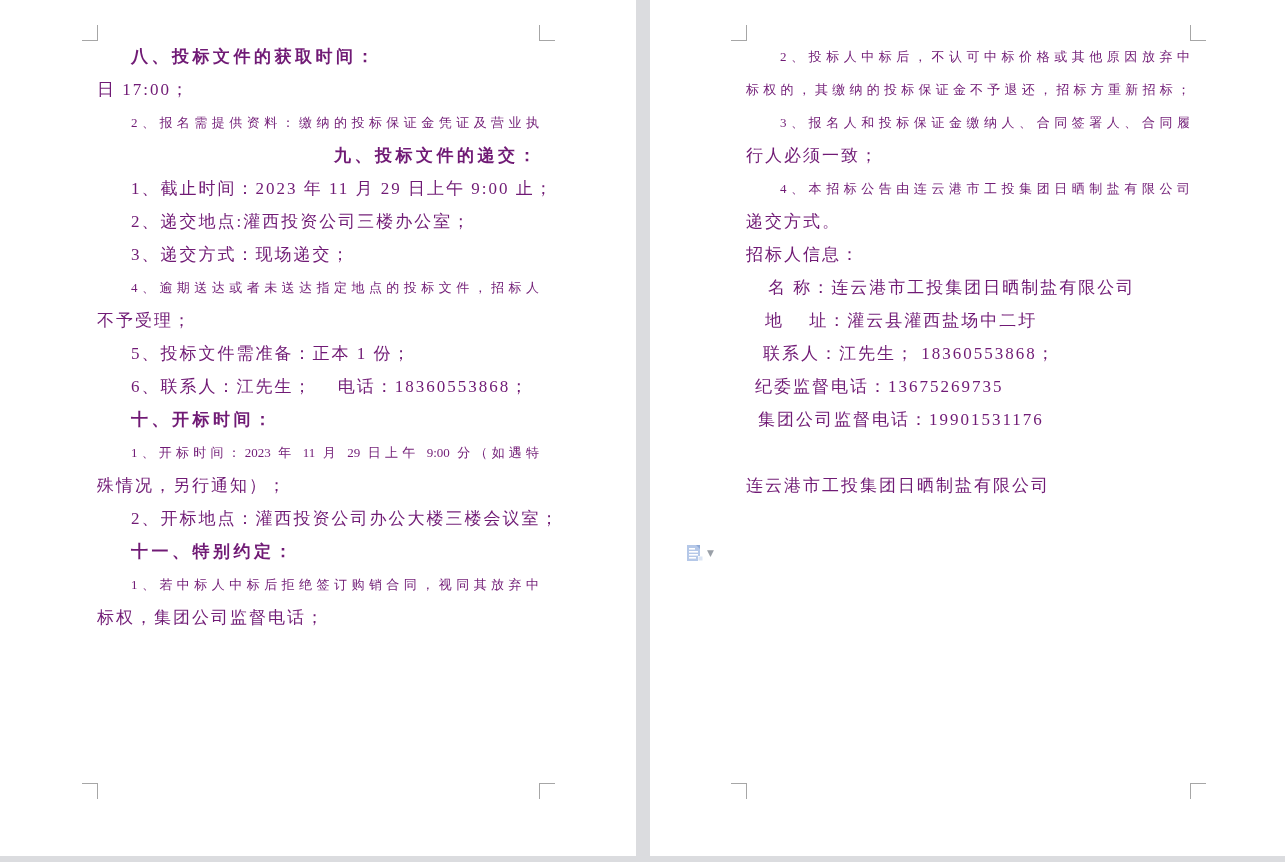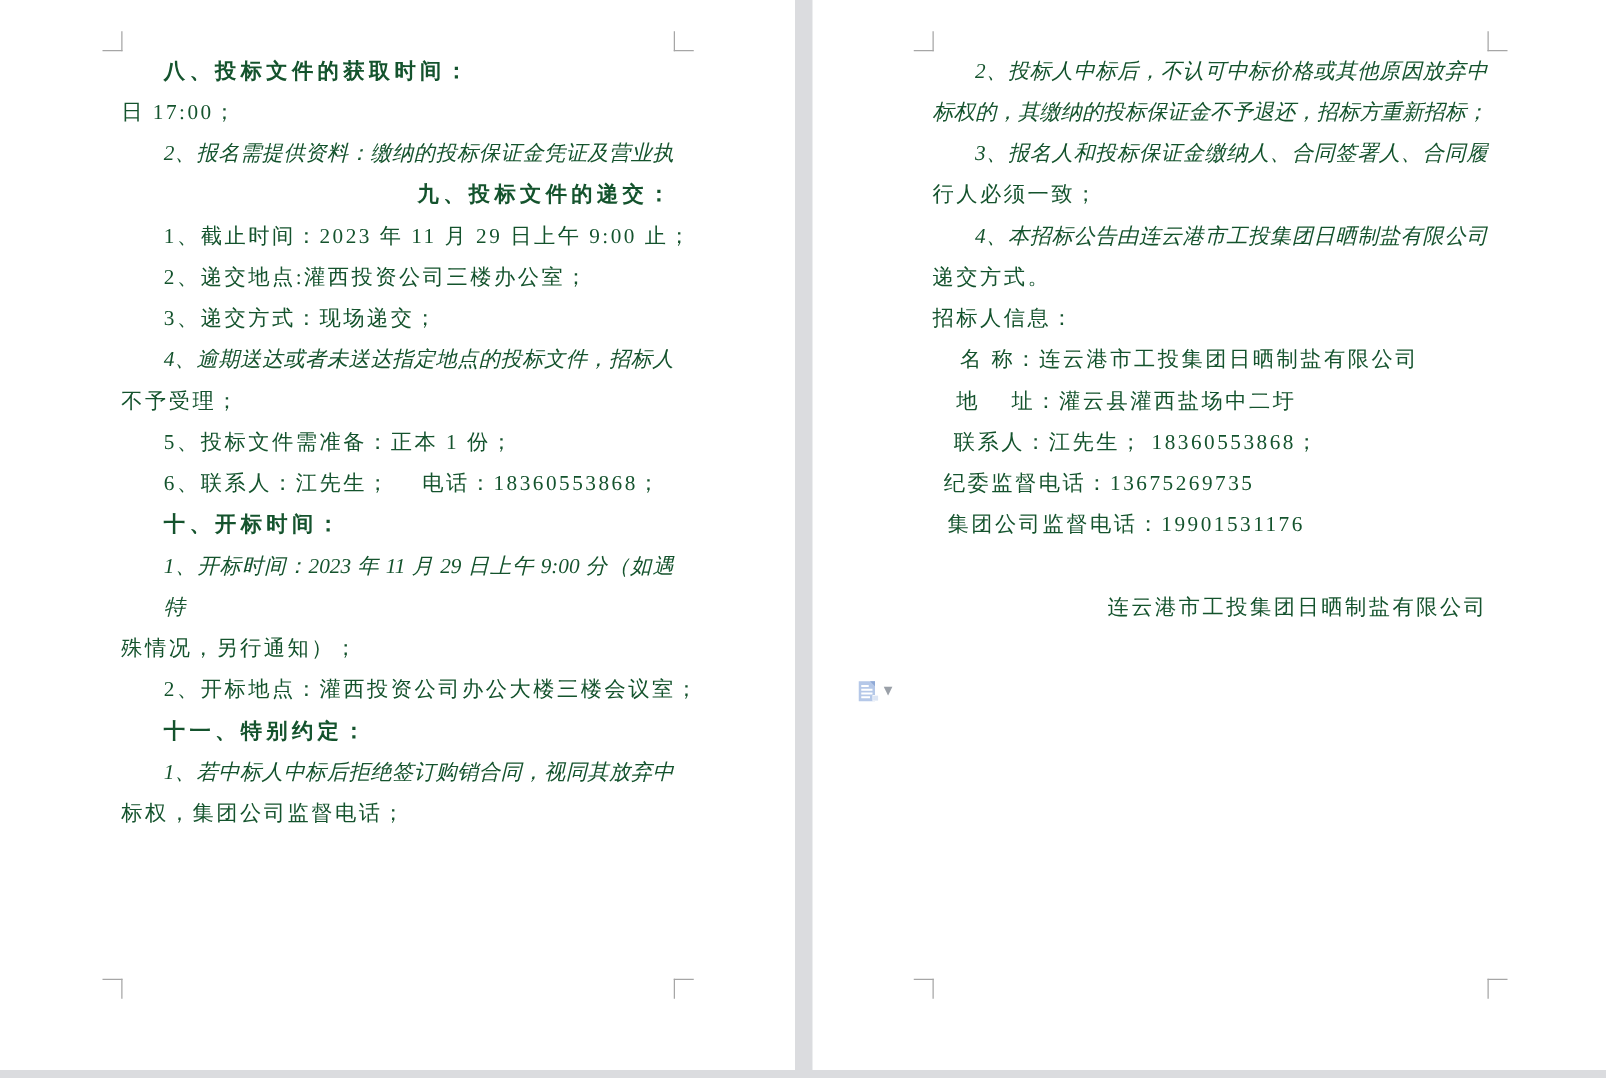--- a/index.html
+++ b/index.html
@@ -15,28 +15,28 @@
   }
   .page-left  { left: 0;   width: 636px; }
   .page-right { left: 650px; width: 635px; }
 
   .textblock { position: absolute; top: 40px; }
   .page-left  .textblock { left: 97px; width: 442px; }
   .page-right .textblock { left: 96px; width: 444px; }
 
   .line {
     font-size: 17px; line-height: 33px; min-height: 33px;
-    letter-spacing: 2px; color: #14532d; white-space: nowrap;
+    letter-spacing: 2px; color: #701a75; white-space: nowrap;
   }
   .line.j {
-    font-size: 17px; letter-spacing: 0; white-space: normal;
-    text-align: justify; text-align-last: justify; font-style: italic;
+    font-size: 13px; letter-spacing: 0; white-space: normal;
+    text-align: justify; text-align-last: justify;
   }
   .line.b { font-weight: bold; letter-spacing: 3.5px; }
-  .line.r { text-align: right; }
+  .line.r { }
 
   .mark {
     position: absolute; width: 15px; height: 15px;
     border: 0 solid #a6a6a6;
   }
   .mark.tl { border-right-width: 1px; border-bottom-width: 1px; }
   .mark.tr { border-left-width: 1px;  border-bottom-width: 1px; }
   .mark.bl { border-right-width: 1px; border-top-width: 1px; }
   .mark.br { border-left-width: 1px;  border-top-width: 1px; }
 

